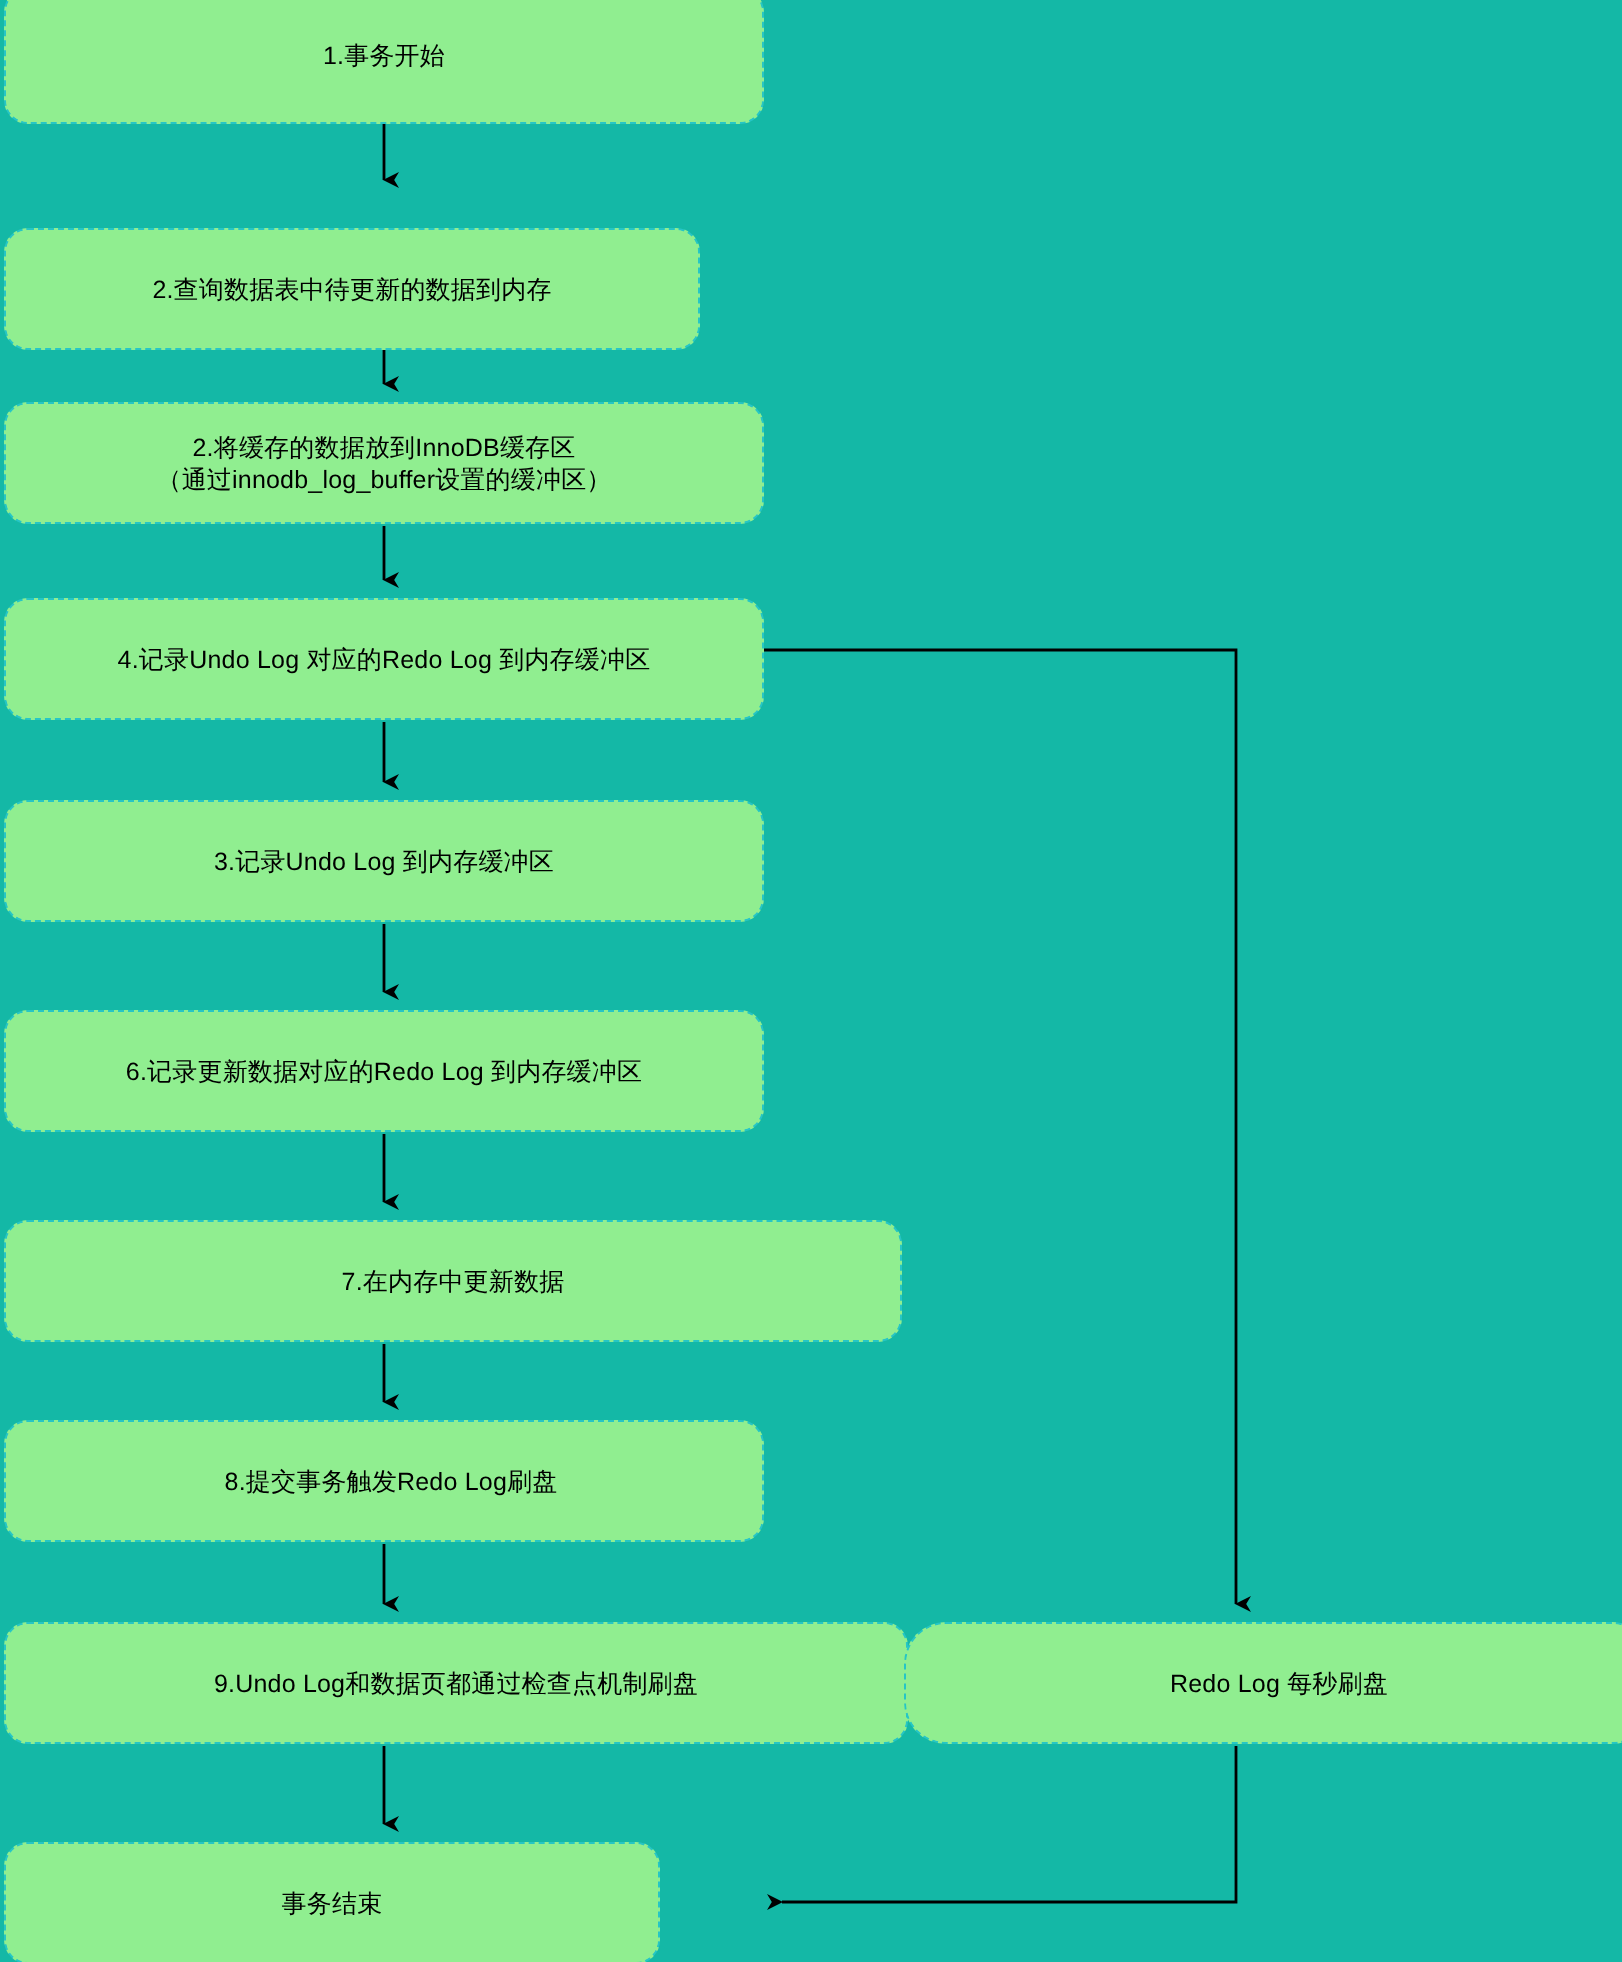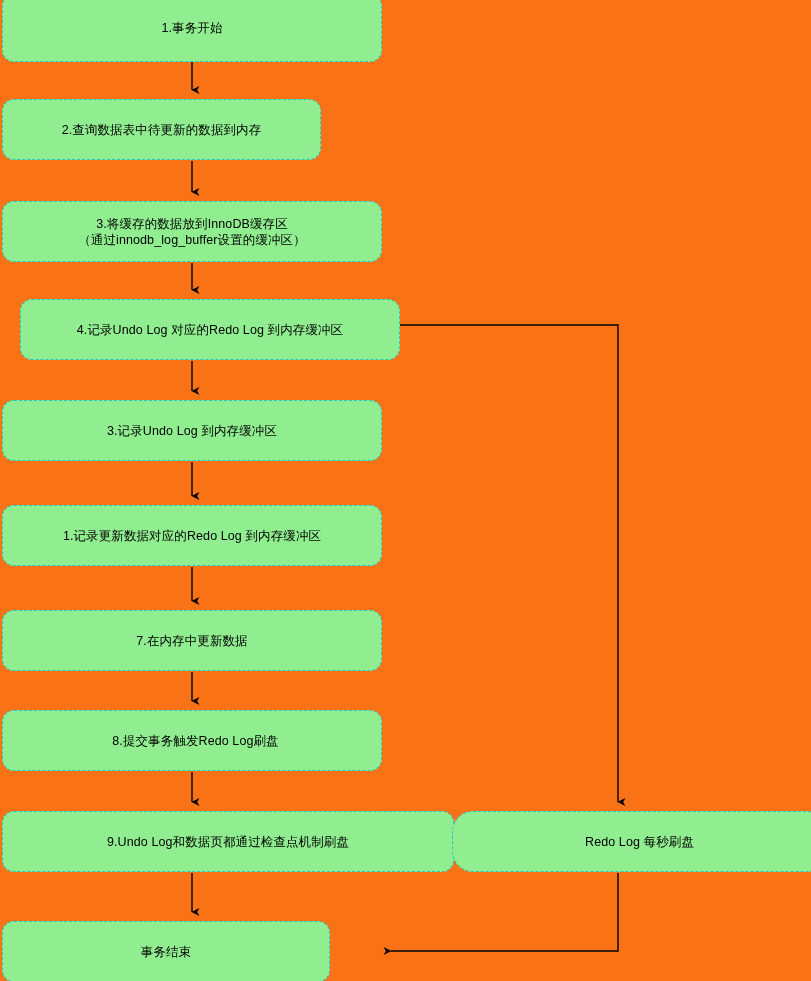--- a/index.html
+++ b/index.html
@@ -8,21 +8,21 @@
     background: #ffffff;
   }
   body {
     font-family: "Liberation Sans", "DejaVu Sans", sans-serif;
   }
   #canvas {
     position: relative;
     width: 811px;
     height: 981px;
     overflow: hidden;
-    background: #f97316;
+    background: #14b8a6;
   }
   .node {
     position: absolute;
     box-sizing: border-box;
     background: #90ee90;
     border: 1px dashed #26c6c6;
     border-radius: 12px;
     display: flex;
     align-items: center;
     justify-content: center;
@@ -70,32 +70,32 @@
       <line x1="192" y1="873" x2="192" y2="912" marker-end="url(#arrowDown)"></line>
     </g>
 
     <path d="M 382,325 L 618,325 L 618,802" stroke="#000000" stroke-width="1.4" fill="none" marker-end="url(#arrowDown)"></path>
 
     <path d="M 618,873 L 618,951 L 391,951" stroke="#000000" stroke-width="1.4" fill="none" marker-end="url(#arrowLeft)"></path>
   </svg>
 
   <div class="node" style="left:2px; top:-6px; width:380px; height:68px;">1.事务开始</div>
 
-  <div class="node" style="left:2px; top:99px; width:319px; height:61px;">2.查询数据表中待更新的数据到内存</div>
+  <div class="node" style="left:2px; top:114px; width:348px; height:61px;">2.查询数据表中待更新的数据到内存</div>
 
-  <div class="node" style="left:2px; top:201px; width:380px; height:61px;">3.将缓存的数据放到InnoDB缓存区
+  <div class="node" style="left:2px; top:201px; width:380px; height:61px;">2.将缓存的数据放到InnoDB缓存区
 （通过innodb_log_buffer设置的缓冲区）</div>
 
-  <div class="node" style="left:2px; top:299px; width:380px; height:61px;margin-left:18px;">4.记录Undo Log 对应的Redo Log 到内存缓冲区</div>
+  <div class="node" style="left:2px; top:299px; width:380px; height:61px;">4.记录Undo Log 对应的Redo Log 到内存缓冲区</div>
 
   <div class="node" style="left:2px; top:400px; width:380px; height:61px;">3.记录Undo Log 到内存缓冲区</div>
 
-  <div class="node" style="left:2px; top:505px; width:380px; height:61px;">1.记录更新数据对应的Redo Log 到内存缓冲区</div>
+  <div class="node" style="left:2px; top:505px; width:380px; height:61px;">6.记录更新数据对应的Redo Log 到内存缓冲区</div>
 
-  <div class="node" style="left:2px; top:610px; width:380px; height:61px;">7.在内存中更新数据</div>
+  <div class="node" style="left:2px; top:610px; width:449px; height:61px;">7.在内存中更新数据</div>
 
   <div class="node" style="left:2px; top:710px; width:380px; height:61px;padding-left:15px;">8.提交事务触发Redo Log刷盘</div>
 
   <div class="node" style="left:2px; top:811px; width:452px; height:61px;">9.Undo Log和数据页都通过检查点机制刷盘</div>
 
   <div class="node" style="left:2px; top:921px; width:328px; height:61px;">事务结束</div>
 
   <div class="node" style="left:452px; top:811px; width:375px; height:61px;border-radius:21px;">Redo Log 每秒刷盘</div>
 
 </div>

